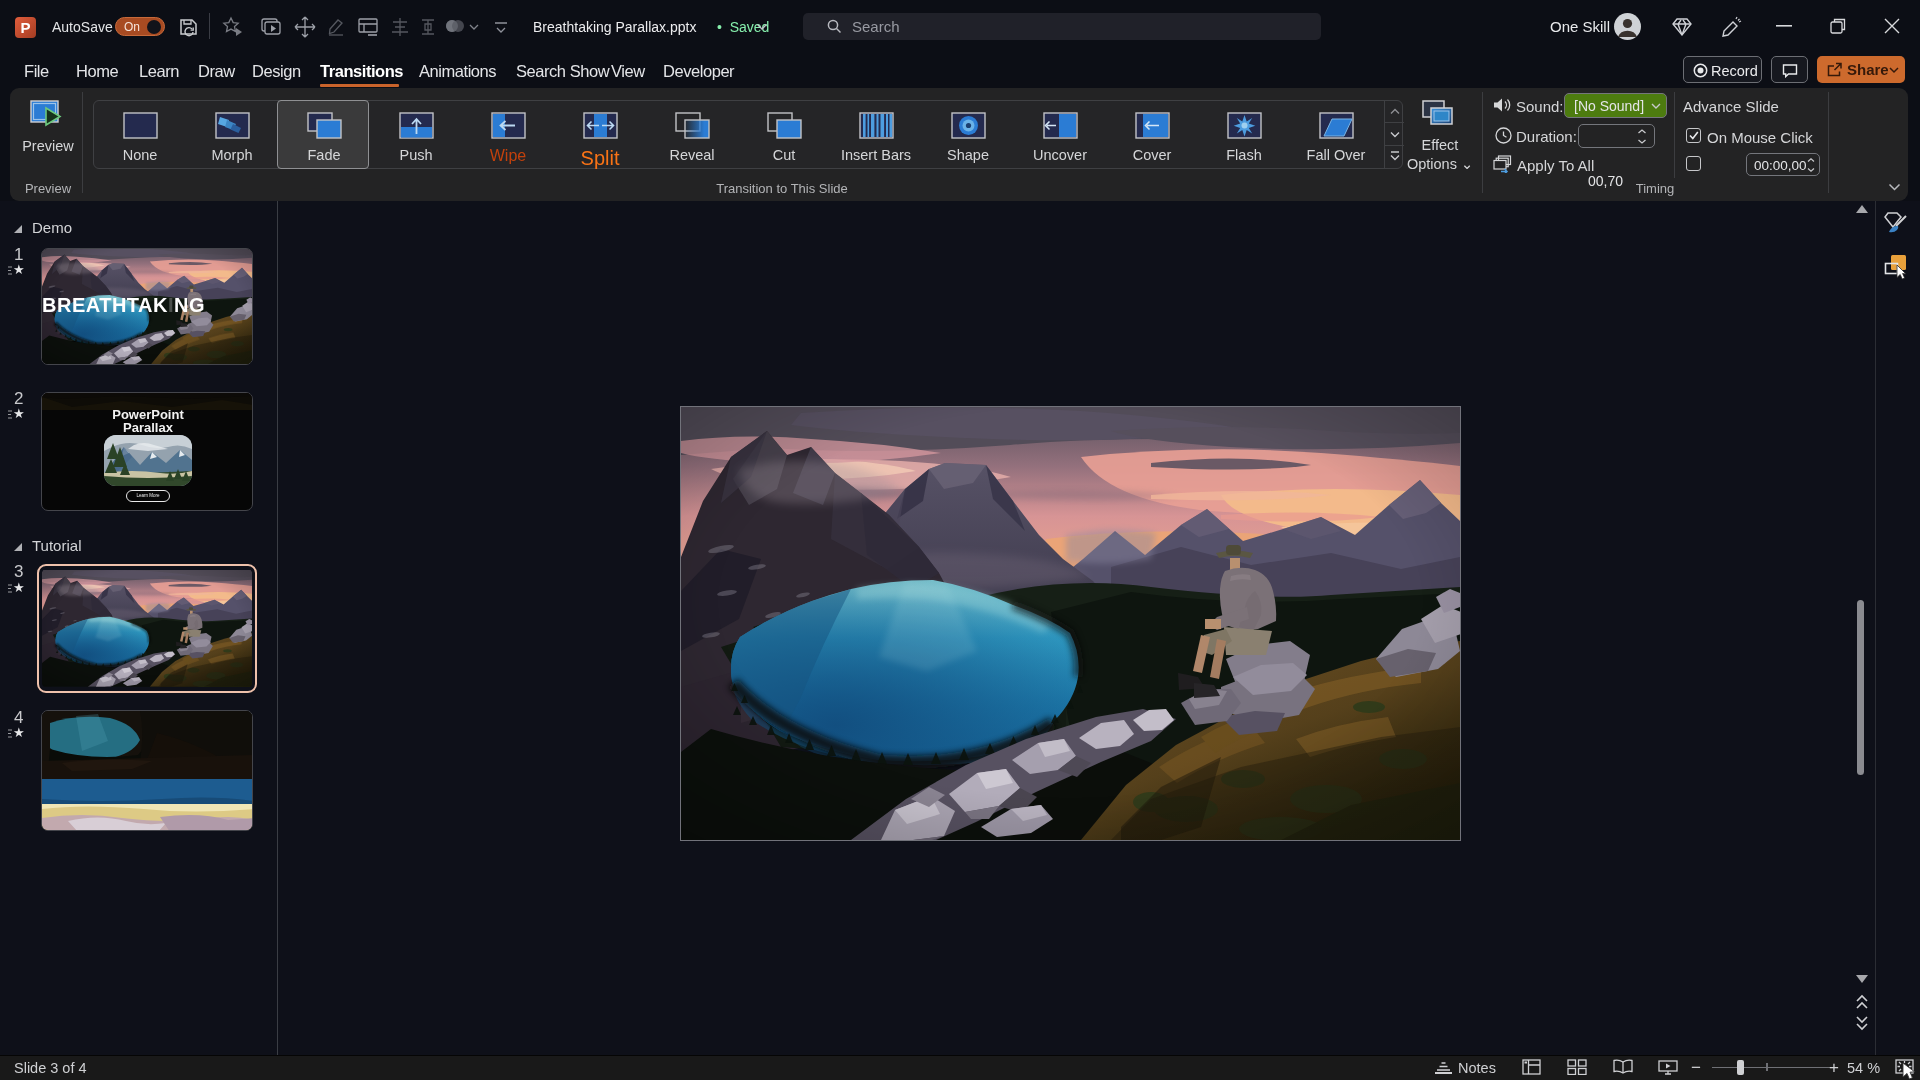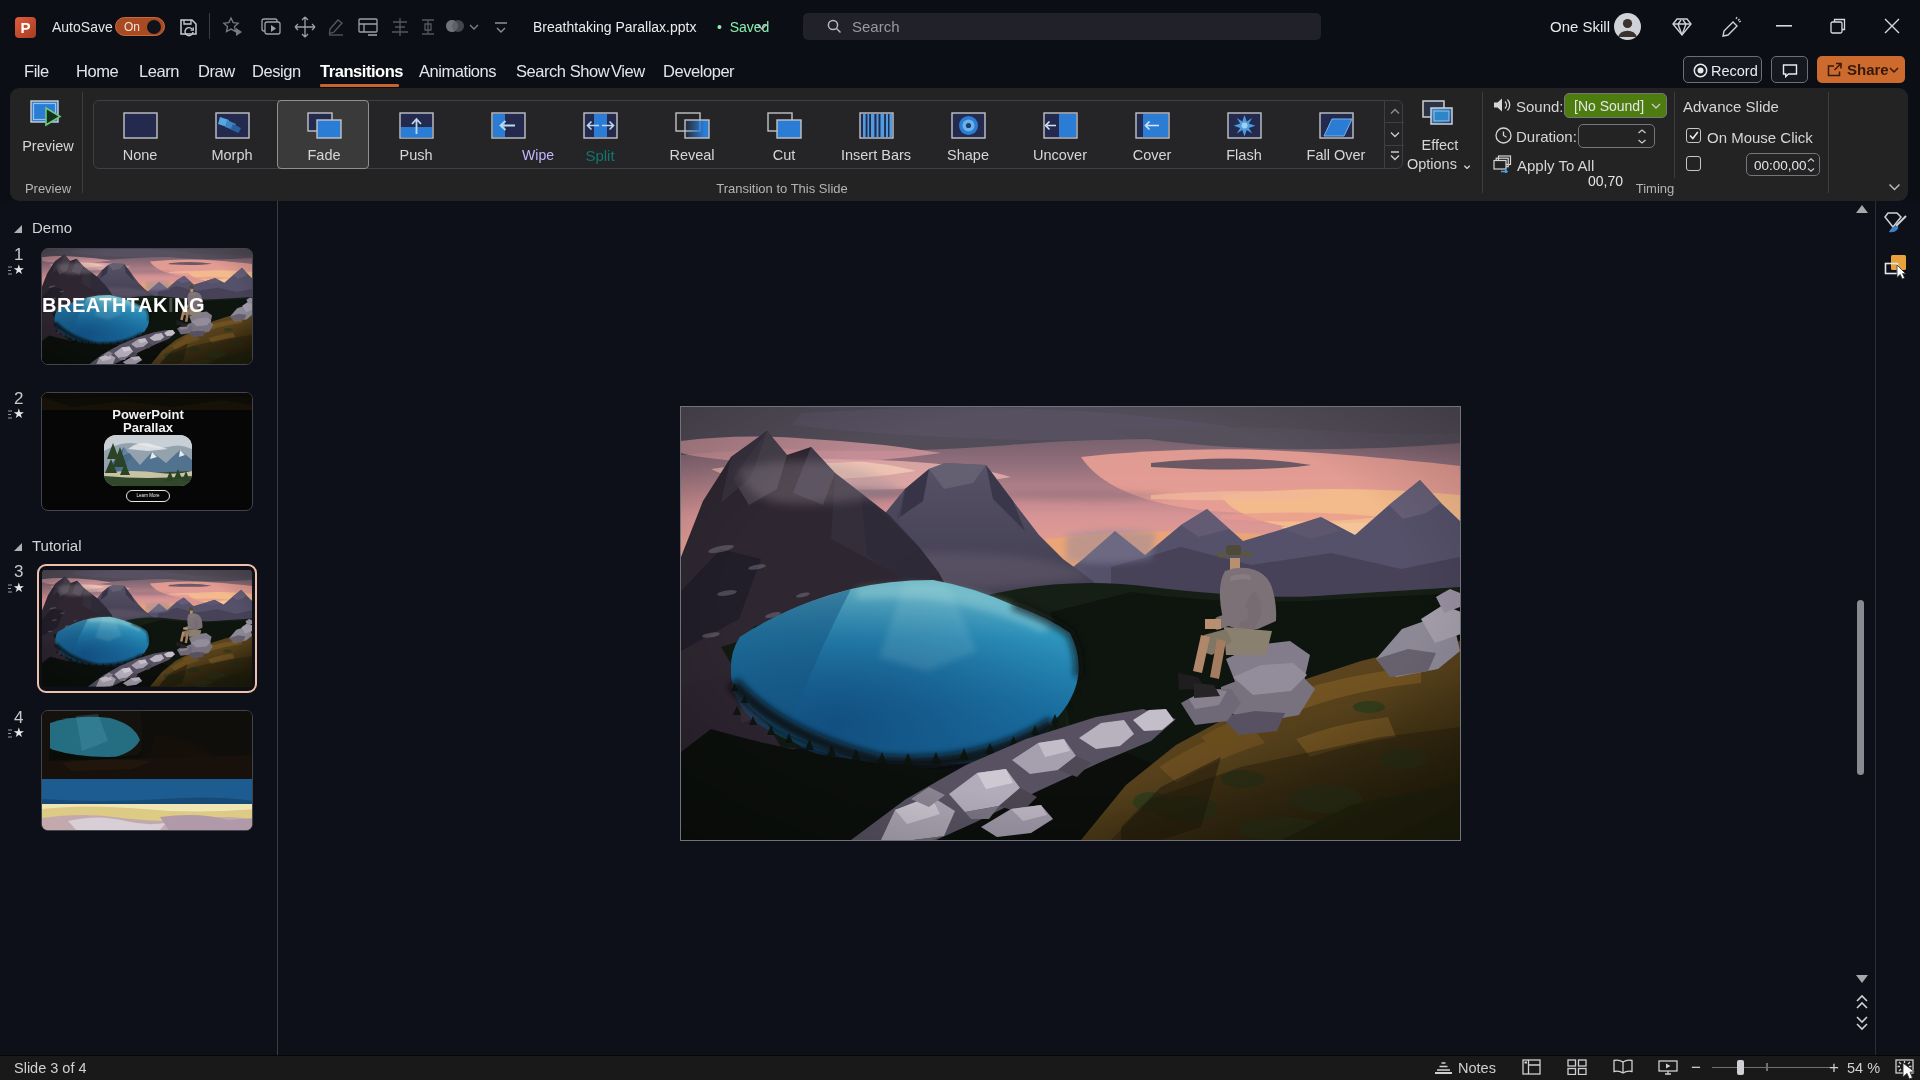--- a/index.html
+++ b/index.html
@@ -261,22 +261,22 @@
 
   <g transform="translate(1225,11)">
       <rect x="1" y="1" width="33" height="25" fill="#242a4e" stroke="#c2c3c7" stroke-width="1.4"></rect>
     <path d="M5 24 l20 0 8 -17 -20 0 z" fill="#2b7cd4" stroke="#7ab4e4" stroke-width="1"></path>
   </g>
 </svg>
 <div class="abs" style="left:94px;top:147px;width:92px;text-align:center;font-size:14.5px;color:#d5d6d8;">None</div>
 <div class="abs" style="left:186px;top:147px;width:92px;text-align:center;font-size:14.5px;color:#d5d6d8;">Morph</div>
 <div class="abs" style="left:278px;top:147px;width:92px;text-align:center;font-size:14.5px;color:#d5d6d8;">Fade</div>
 <div class="abs" style="left:370px;top:147px;width:92px;text-align:center;font-size:14.5px;color:#d5d6d8;">Push</div>
-<div class="abs" style="left:462px;top:147px;width:92px;text-align:right;font-size:14px;color:#c4b5fd;">Wipe</div>
-<div class="abs" style="left:554px;top:147px;width:92px;text-align:center;font-size:15px;color:#0f766e;">Split</div>
+<div class="abs" style="left:462px;top:147px;width:92px;text-align:center;font-size:16px;color:#c2410c;">Wipe</div>
+<div class="abs" style="left:554px;top:147px;width:92px;text-align:center;font-size:20px;color:#f97316;">Split</div>
 <div class="abs" style="left:646px;top:147px;width:92px;text-align:center;font-size:14.5px;color:#d5d6d8;">Reveal</div>
 <div class="abs" style="left:738px;top:147px;width:92px;text-align:center;font-size:14.5px;color:#d5d6d8;">Cut</div>
 <div class="abs" style="left:830px;top:147px;width:92px;text-align:center;font-size:14.5px;color:#d5d6d8;">Insert Bars</div>
 <div class="abs" style="left:922px;top:147px;width:92px;text-align:center;font-size:14.5px;color:#d5d6d8;">Shape</div>
 <div class="abs" style="left:1014px;top:147px;width:92px;text-align:center;font-size:14.5px;color:#d5d6d8;">Uncover</div>
 <div class="abs" style="left:1106px;top:147px;width:92px;text-align:center;font-size:14.5px;color:#d5d6d8;">Cover</div>
 <div class="abs" style="left:1198px;top:147px;width:92px;text-align:center;font-size:14.5px;color:#d5d6d8;">Flash</div>
 <div class="abs" style="left:1290px;top:147px;width:92px;text-align:center;font-size:14.5px;color:#d5d6d8;">Fall Over</div>
 
 <div class="abs" style="left:1384px;top:100px;width:19px;height:69px;border-left:1px solid #3f4043;">

